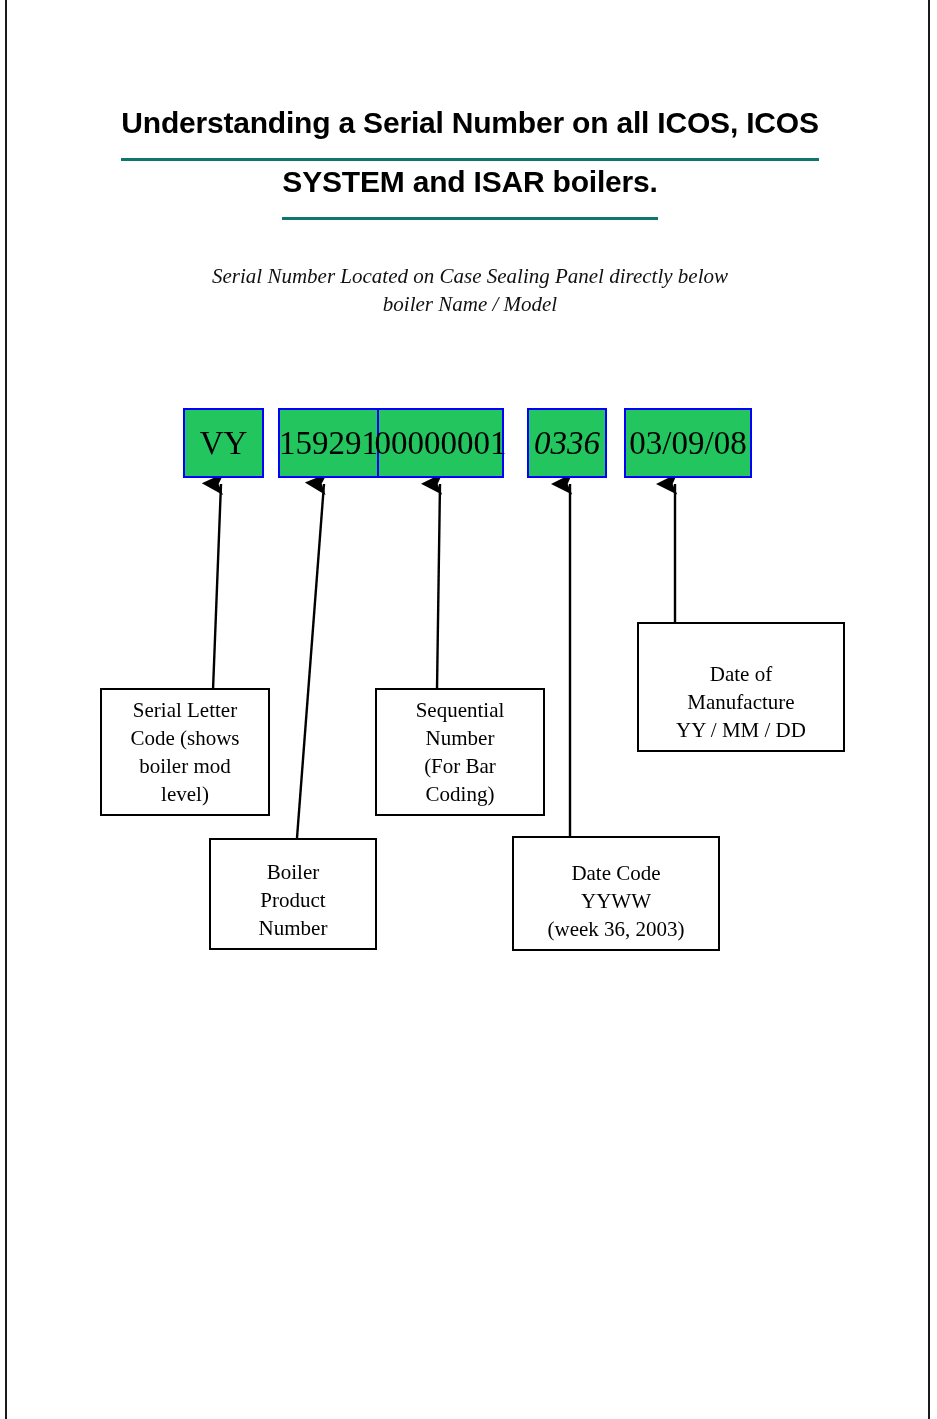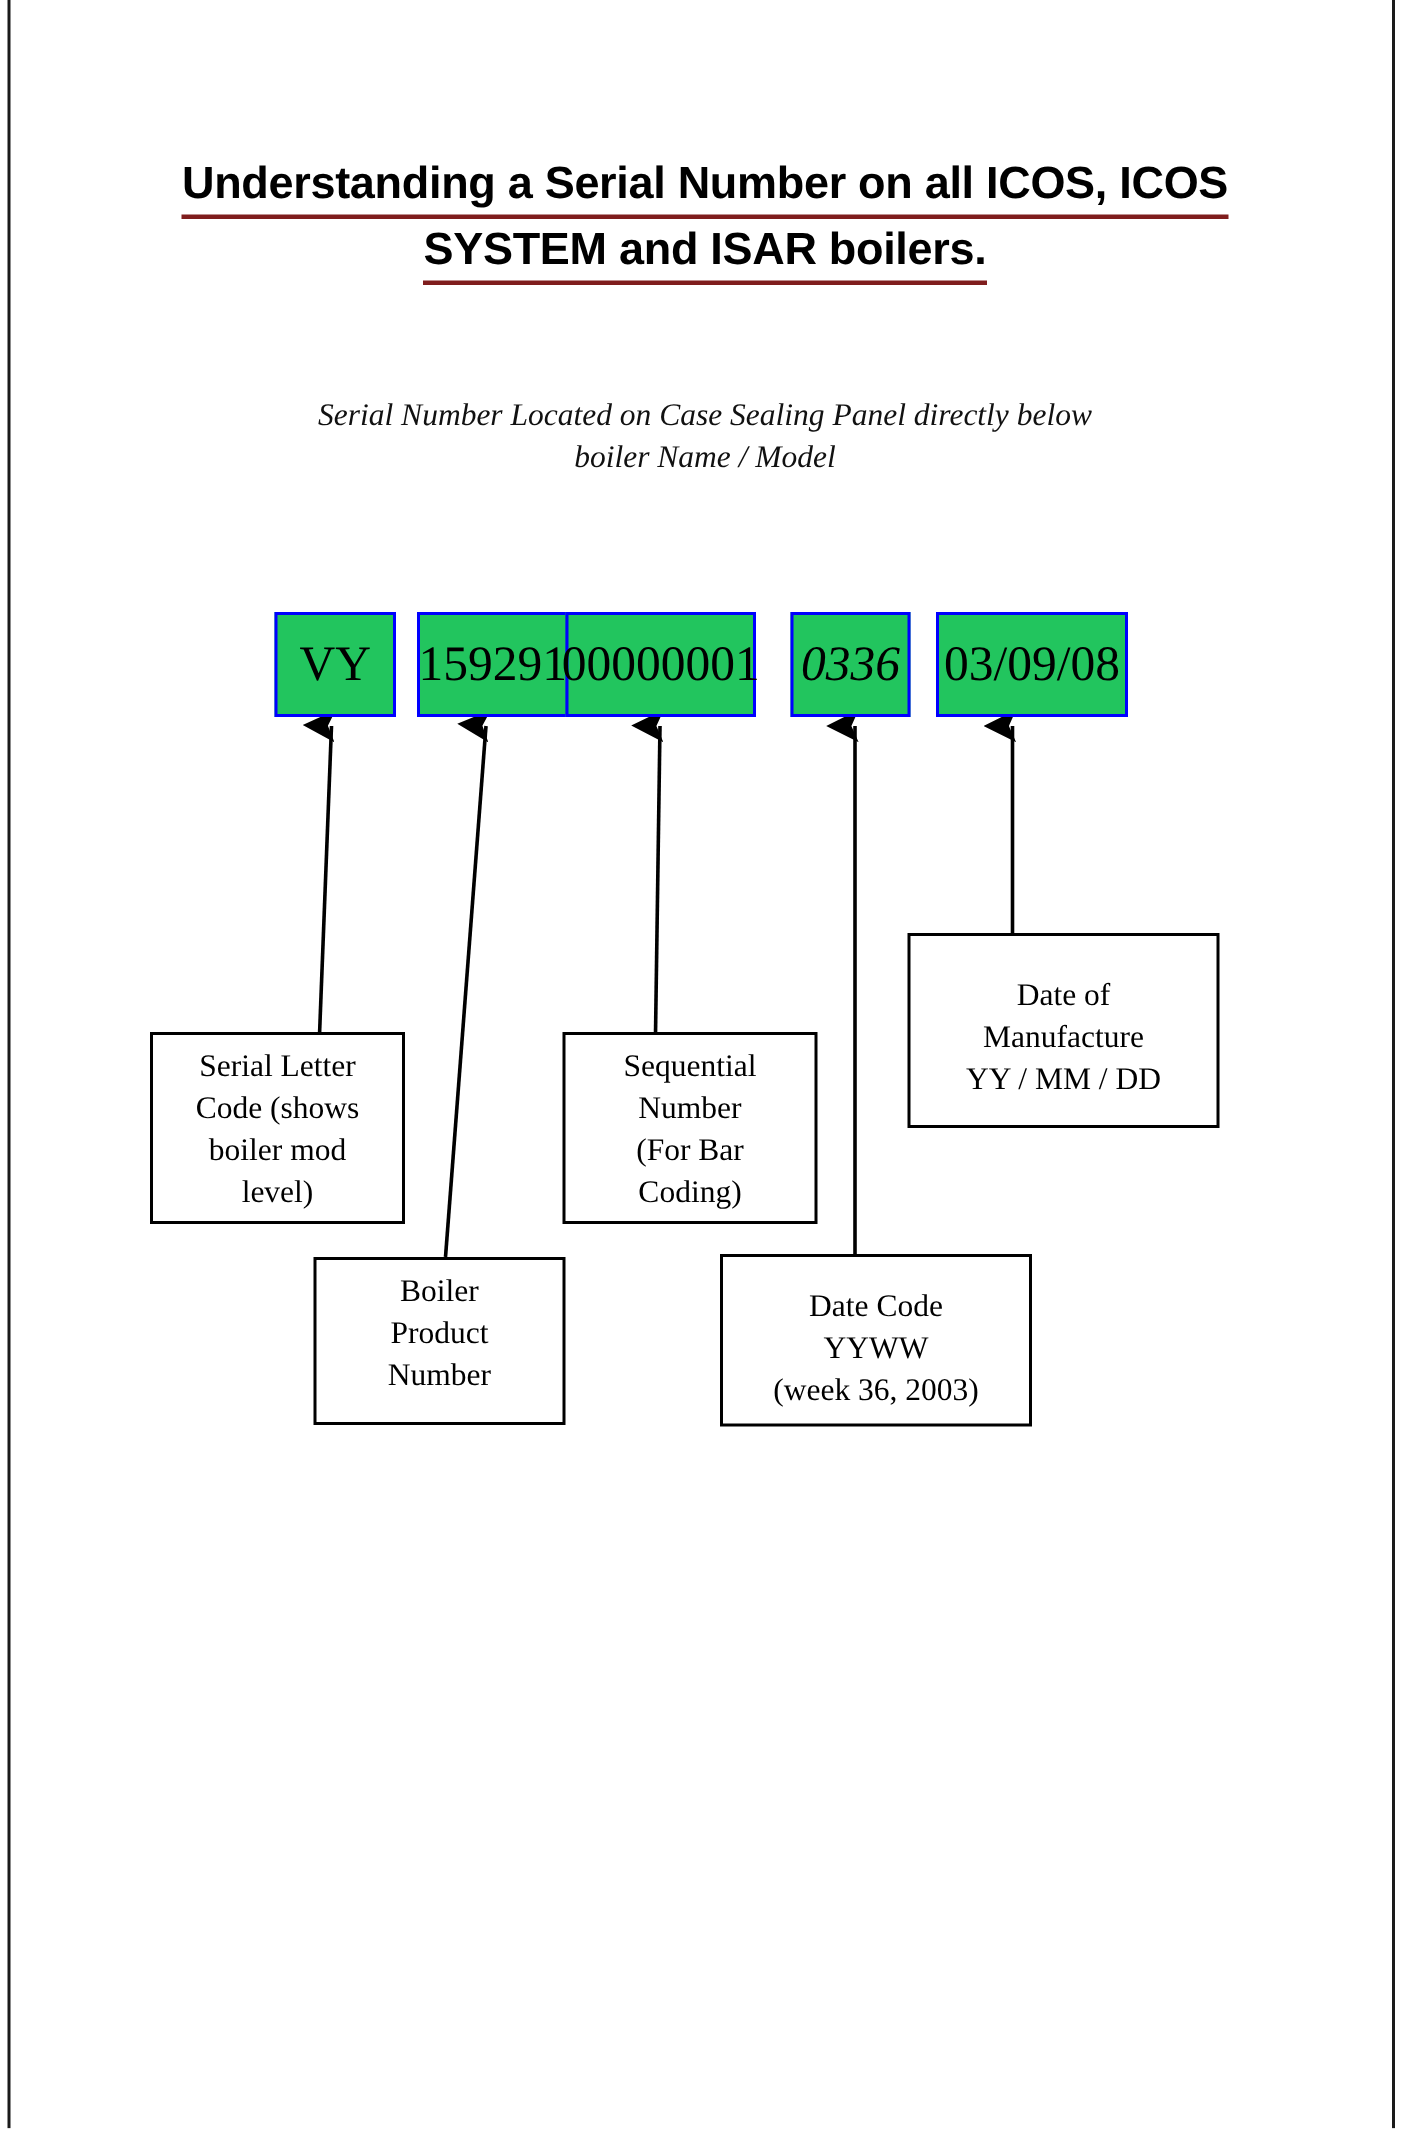--- a/index.html
+++ b/index.html
@@ -37,22 +37,22 @@
     text-align: center;
     font-family: "Liberation Sans", "DejaVu Sans", sans-serif;
     font-weight: bold;
     font-size: 30px;
     line-height: 38px;
     color: #000000;
     letter-spacing: -0.2px;
   }
   .title .tline {
     display: inline-block;
-    border-bottom: 3px solid #7f1d1d;
-    padding-bottom: 1px;
+    border-bottom: 3px solid #0f766e;
+    padding-bottom: 16px;
   }
   .title .tline2 { margin-top: 2px; }
 
   
   .subtitle {
     position: absolute;
     left: 130px;
     top: 262px;
     width: 680px;
     text-align: center;
@@ -84,22 +84,22 @@
     border: 2px solid #000000;
     background: #ffffff;
     display: flex;
     justify-content: center;
     text-align: center;
     font-size: 21px;
     line-height: 28px;
     color: #000000;
     padding: 6px 8px;
   }
-  .callout.mid  { align-items: flex-start; }
-  .callout.top  { align-items: center; padding-top: 14px; }
+  .callout.mid  { align-items: flex-end; }
+  .callout.top  { align-items: flex-end; padding-top: 14px; margin-left: 32px; }
 
   
   #arrows {
     position: absolute;
     left: 0;
     top: 0;
     width: 937px;
     height: 1419px;
     pointer-events: none;
   }

